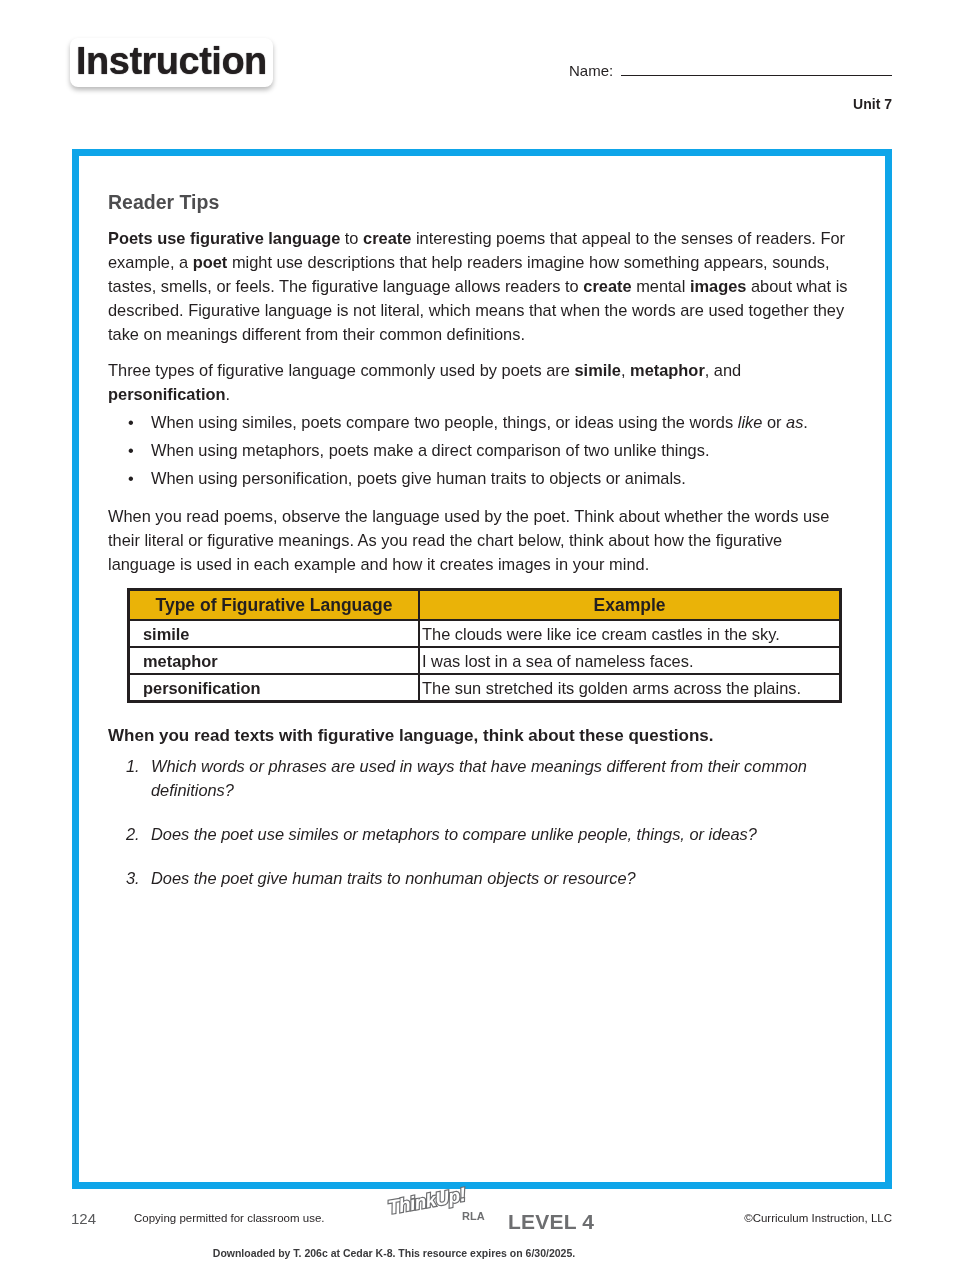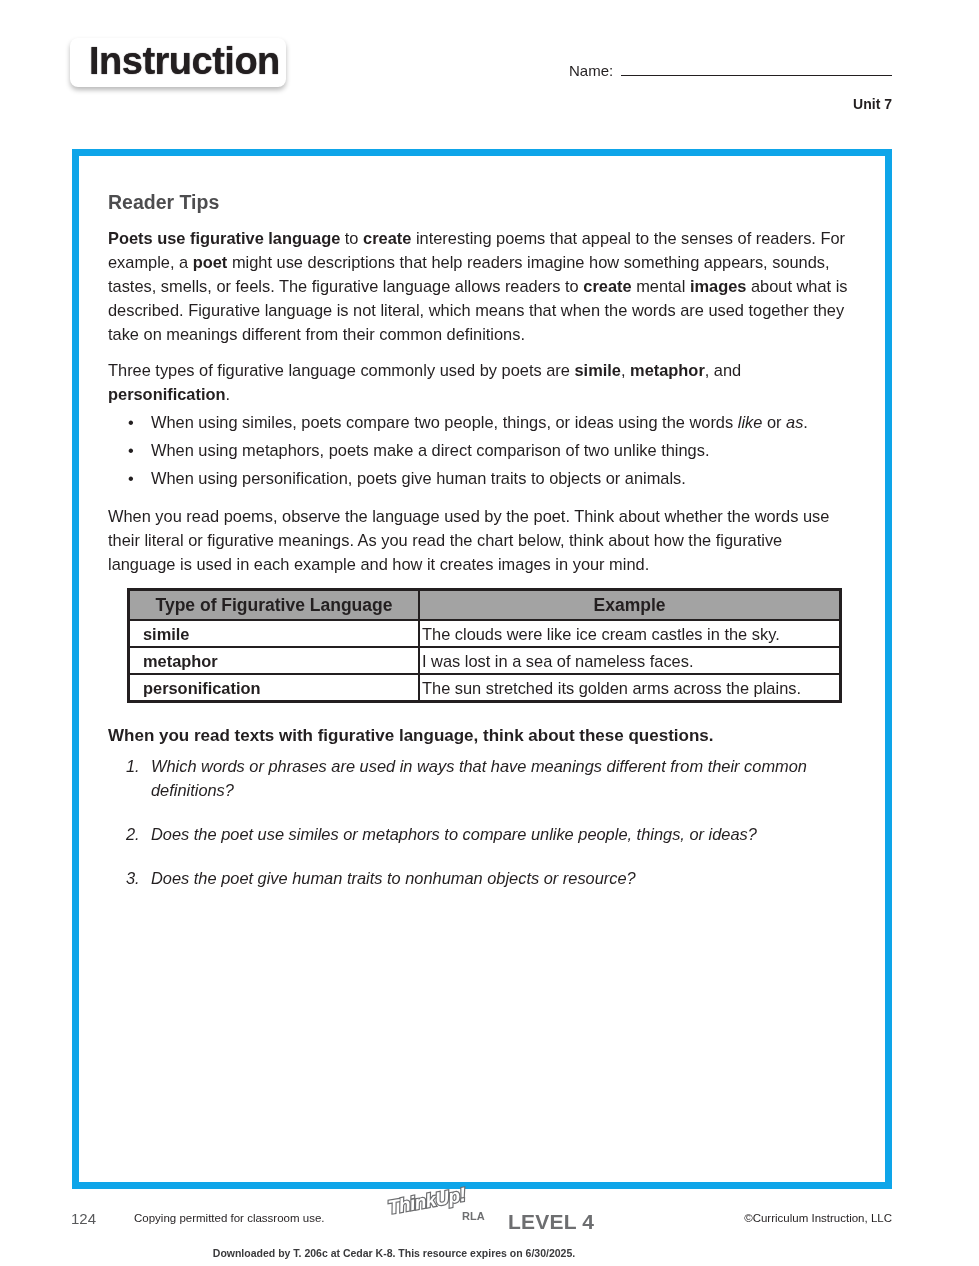--- a/index.html
+++ b/index.html
@@ -1,21 +1,21 @@
 <!DOCTYPE html>
 <html><head>
 <meta charset="utf-8">
 <style>
   html, body { margin:0; padding:0; background:#ffffff; }
   body { width:979px; height:1266px; position:relative; overflow:hidden;
          font-family:"Liberation Sans", sans-serif; color:#231f20; }
   .abs { position:absolute; }
 
   .instr-title { left:70px; top:38px; font-size:38px; font-weight:bold;
-    color:#231f20; letter-spacing:-0.5px; padding:2px 6px 4px 19px;
+    color:#231f20; letter-spacing:-0.5px; padding:2px 6px 4px 6px;
     background:#fff; border-radius:8px;
     text-shadow: 0 0 1px #231f20;
     box-shadow: 0 3px 5px rgba(0,0,0,0.28); }
 
   .name-label { left:569px; top:62px; font-size:15px; color:#231f20; }
   .name-line { left:621px; top:75px; width:271px; height:0; border-bottom:1.2px solid #231f20; }
   .unit { right:87px; top:96px; font-size:14px; font-weight:bold; color:#231f20; }
 
   .box { left:72px; top:149px; width:806px; height:1026px;
     border:7px solid #0ea5e9; background:#fff; }
@@ -23,21 +23,21 @@
   .content { position:absolute; left:29px; top:33px; width:745px; font-size:16.4px; line-height:24px; color:#231f20; }
   .reader-tips { font-size:19.5px; font-weight:bold; color:#4d4d4f; margin:0 0 11px 0; line-height:26px; }
   p { margin:0 0 12px 0; }
   b { font-weight:bold; }
 
   ul.tips { list-style:none; margin:-2px 0 14px 0; padding:0; }
   ul.tips li { position:relative; padding-left:43px; line-height:24px; margin-bottom:4px; }
   ul.tips li .bullet { position:absolute; left:20px; top:0; }
 
   table.fig { border-collapse:collapse; margin:12px 0 0 19px; width:715px; font-size:16.4px; border:3px solid #231f20; }
-  table.fig th { background:#a3a3a3; font-weight:bold; font-size:17.5px; height:28px; border:2.5px solid #231f20; text-align:center; padding:0; }
+  table.fig th { background:#eab308; font-weight:bold; font-size:17.5px; height:28px; border:2.5px solid #231f20; text-align:center; padding:0; }
   table.fig td { height:25px; border:2px solid #231f20; padding:0 0 0 13px; }
   table.fig td.ex { padding-left:2px; }
   table.fig .col1 { width:288px; }
   table.fig td.type { font-weight:bold; }
 
   .questions-head { font-weight:bold; font-size:17px; margin:21px 0 6px 0; }
   ol.questions { list-style:none; margin:0; padding:0; font-style:italic; }
   ol.questions li { position:relative; padding-left:43px; line-height:24px; margin-bottom:20px; }
   ol.questions li .num { position:absolute; left:18px; top:0; font-style:italic; }
 

